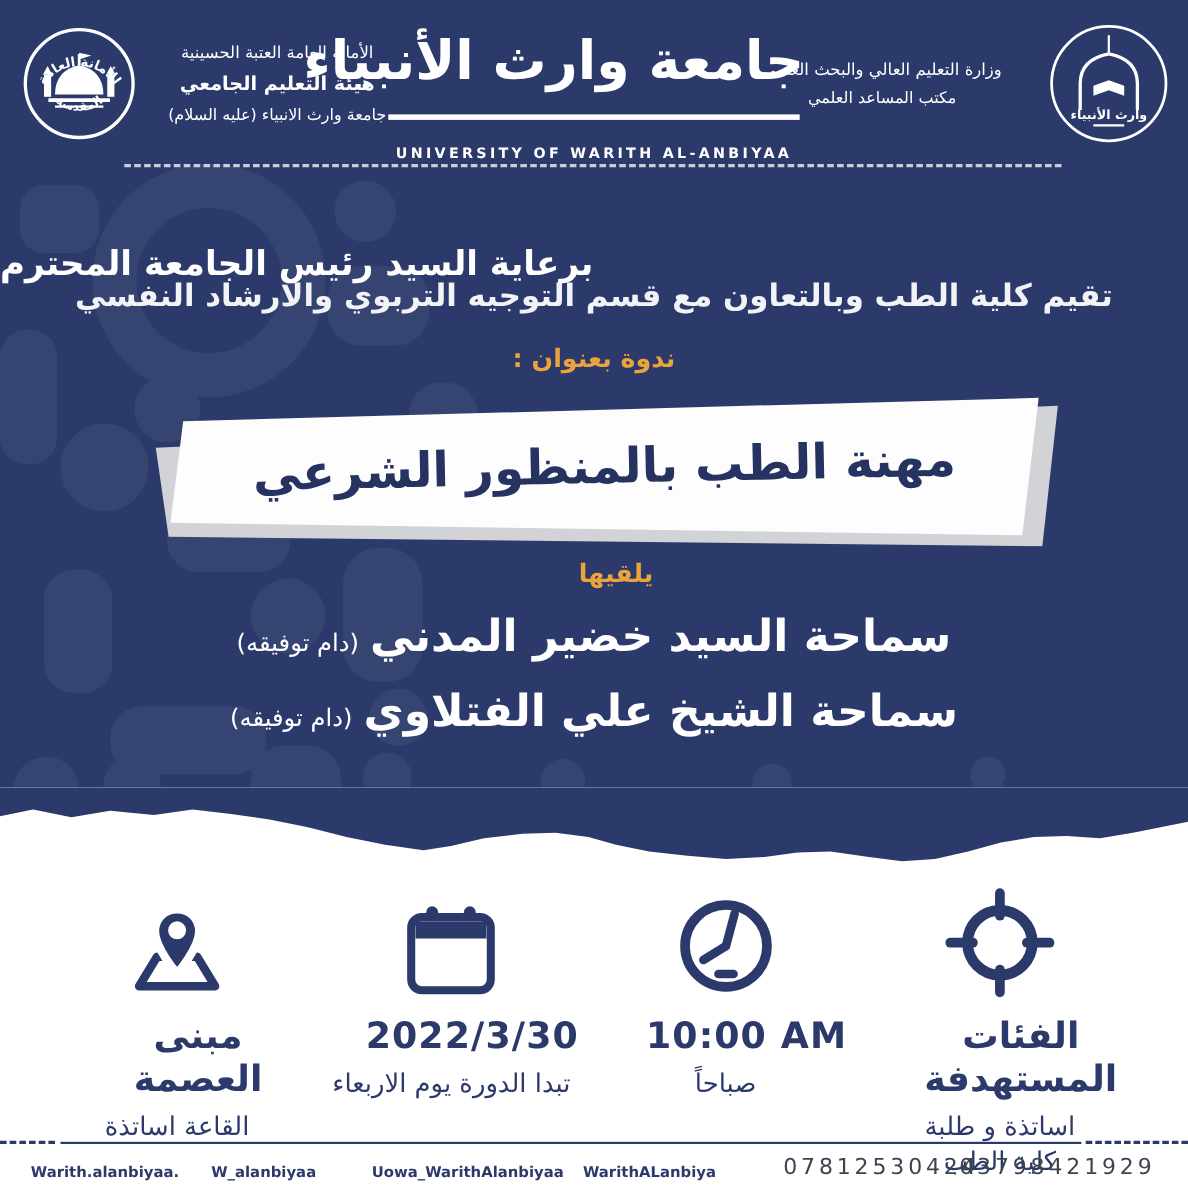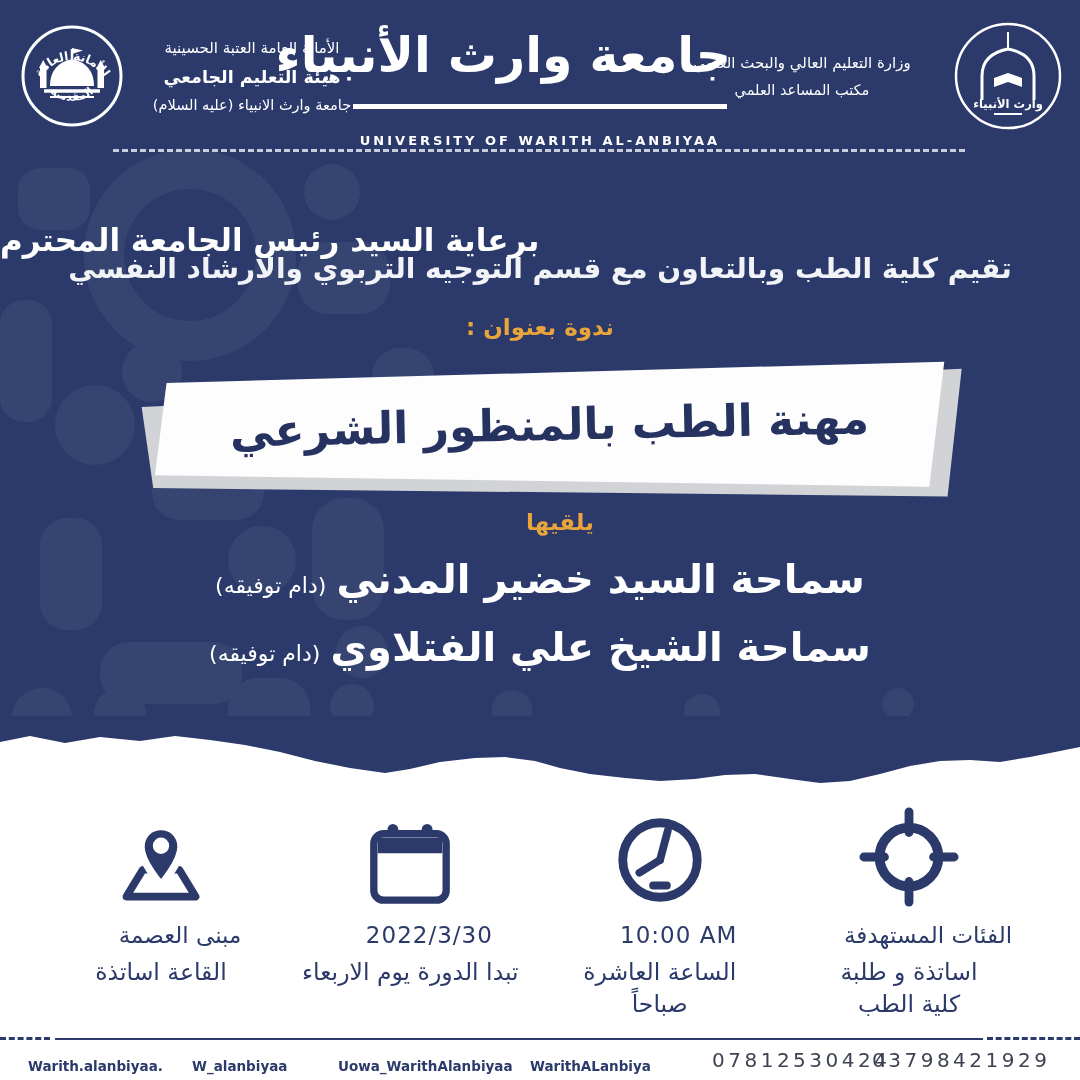--- a/index.html
+++ b/index.html
@@ -46,21 +46,21 @@
   .sp-hon{font-size:22px;margin-right:10px;}
 
   
   .white-section{position:absolute;left:0;top:716px;width:1080px;height:364px;background:#fff;}
   .torn{position:absolute;top:0;left:0;}
 
   .info-row{position:absolute;top:88px;left:42px;right:52px;display:flex;justify-content:space-between;}
   .info-col{width:238px;display:flex;flex-direction:column;align-items:center;text-align:center;
             color:#2b3a6a;direction:rtl;}
   .icon-box{height:104px;display:flex;align-items:flex-end;justify-content:center;margin-bottom:14px;}
-  .info-title{font-size:23px;font-weight:normal;margin-bottom:8px;margin-left:38px;}
+  .info-title{font-size:33px;font-weight:bold;margin-bottom:8px;margin-left:38px;}
   .info-title.ltr{direction:ltr;letter-spacing:1px;}
   .info-line{font-size:23.5px;line-height:32px;}
 
   
   .fd-dash-l{position:absolute;top:1037px;left:0;width:50px;border-top:3px dashed #2b3a6a;}
   .fd-solid{position:absolute;top:1038px;left:55px;width:928px;border-top:2px solid #2b3a6a;}
   .fd-dash-r{position:absolute;top:1037px;left:987px;width:93px;border-top:3px dashed #2b3a6a;}
   .social{position:absolute;top:1047px;display:flex;align-items:center;gap:6px;color:#2b3a6a;height:26px;flex-direction:column;}
   .social .handle{font-size:13.5px;font-weight:bold;line-height:26px;}
   .so-fb{left:28px;} .so-ig{left:192px;text-align:right;} .so-tg{left:338px;} .so-tw{left:530px;}
@@ -205,21 +205,20 @@
       <div class="info-col">
         <div class="icon-box">
           <svg width="98" height="98" viewBox="0 0 100 100">
             <circle cx="50" cy="51" r="38" fill="none" stroke="#2b3a6a" stroke-width="9"></circle>
             <line x1="50" y1="51" x2="58" y2="21" stroke="#2b3a6a" stroke-width="8" stroke-linecap="round"></line>
             <line x1="50" y1="51" x2="29" y2="64" stroke="#2b3a6a" stroke-width="8" stroke-linecap="round"></line>
             <line x1="43" y1="77" x2="57" y2="77" stroke="#2b3a6a" stroke-width="8" stroke-linecap="round"></line>
           </svg>
         </div>
         <div class="info-title ltr">10:00 AM</div>
-        <div class="info-line">الساعة العاشرة</div>
         <div class="info-line">صباحاً</div>
       </div>
 
       <div class="info-col">
         <div class="icon-box">
           <svg width="102" height="102" viewBox="0 0 104 104">
             <circle cx="52" cy="52" r="30" fill="none" stroke="#2b3a6a" stroke-width="10"></circle>
             <line x1="52" y1="6" x2="52" y2="27" stroke="#2b3a6a" stroke-width="9" stroke-linecap="round"></line>
             <line x1="52" y1="77" x2="52" y2="98" stroke="#2b3a6a" stroke-width="9" stroke-linecap="round"></line>
             <line x1="6" y1="52" x2="27" y2="52" stroke="#2b3a6a" stroke-width="9" stroke-linecap="round"></line>

